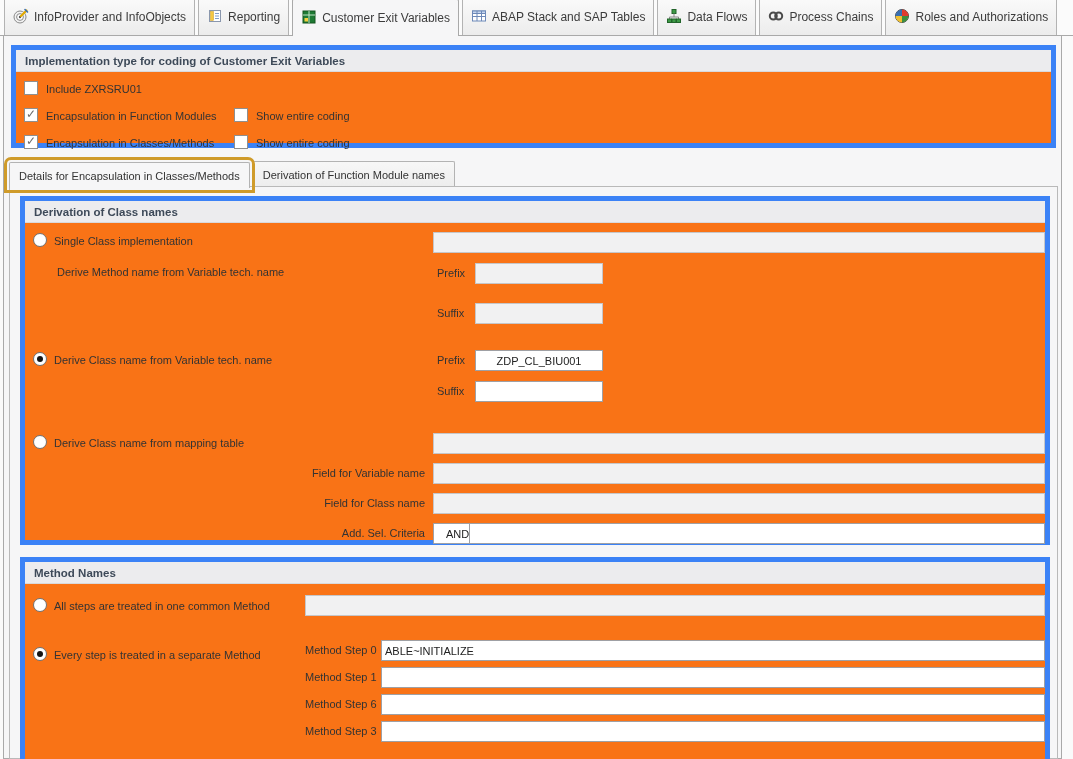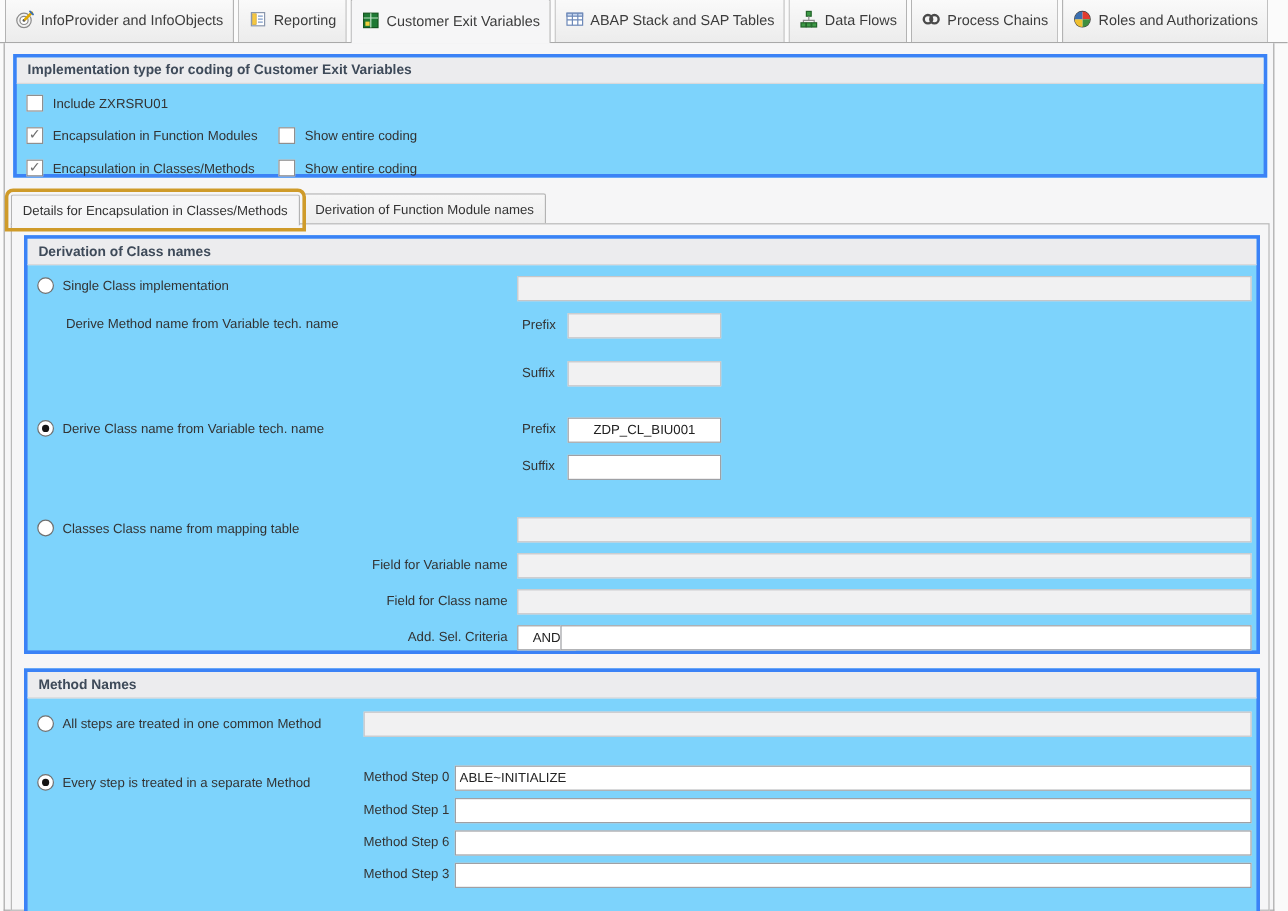--- a/index.html
+++ b/index.html
@@ -15,21 +15,21 @@
     border-radius:2px 2px 0 0; margin-right:3px; font-size:12px; color:#3c3c3c;
     white-space:nowrap; cursor:default; }
   .tab.active { height:33px; background:#f6f6f7; margin-bottom:-1px; z-index:3;
     border-color:#a9a9a9; }
   .tab svg { flex:0 0 auto; }
 
   
   .panel { position:absolute; left:3px; top:36px; width:1059px; height:723px;
     background:#f6f6f7; border:1px solid #a9a9a9; border-top:none; }
 
-  .groupbox { position:absolute; border:3px solid #3b82f6; background:#7dd3fc; }
+  .groupbox { position:absolute; border:5px solid #3b82f6; background:#f97316; }
   .group-header { height:22px; line-height:22px; padding-left:9px;
     background:#ececee; border-bottom:1px solid #d9d9db;
     font-weight:bold; font-size:11.5px; color:#3e4a59; }
 
   .lbl { position:absolute; white-space:nowrap; color:#333; }
   .lbl.right { text-align:right; }
 
   .cb { position:absolute; width:14px; height:14px; background:#fff;
     border:1px solid #8f8f8f; }
   .cb[data-checked="true"]::after { content:"\2713"; position:absolute; left:1px; top:-2px;
@@ -180,21 +180,21 @@
       <input class="field disabled" style="left: 450px; top: 102px; width: 128px;" value="">
 
       <span class="radio" style="left:8px; top:151px;" data-checked="true"></span>
       <span class="lbl" style="left:29px; top:153px;">Derive Class name from Variable tech. name</span>
       <span class="lbl" style="left:412px; top:153px;">Prefix</span>
       <input class="field" style="left: 450px; top: 149px; width: 128px; text-align: center;" value="ZDP_CL_BIU001">
       <span class="lbl" style="left:412px; top:184px;">Suffix</span>
       <input class="field" style="left: 450px; top: 180px; width: 128px;" value="">
 
       <span class="radio" style="left:8px; top:234px;" data-checked="false"></span>
-      <span class="lbl" style="left:29px; top:236px;">Classes Class name from mapping table</span>
+      <span class="lbl" style="left:29px; top:236px;">Derive Class name from mapping table</span>
       <input class="field disabled" style="left: 408px; top: 232px; width: 612px;" value="">
 
       <span class="lbl right" style="left:150px; top:266px; width:250px;">Field for Variable name</span>
       <input class="field disabled" style="left: 408px; top: 262px; width: 612px;" value="">
 
       <span class="lbl right" style="left:150px; top:296px; width:250px;">Field for Class name</span>
       <input class="field disabled" style="left: 408px; top: 292px; width: 612px;" value="">
 
       <span class="lbl right" style="left:150px; top:326px; width:250px;">Add. Sel. Criteria</span>
       <input class="field andbox" style="left: 408px; top: 322px; width: 49px;" value="AND">

